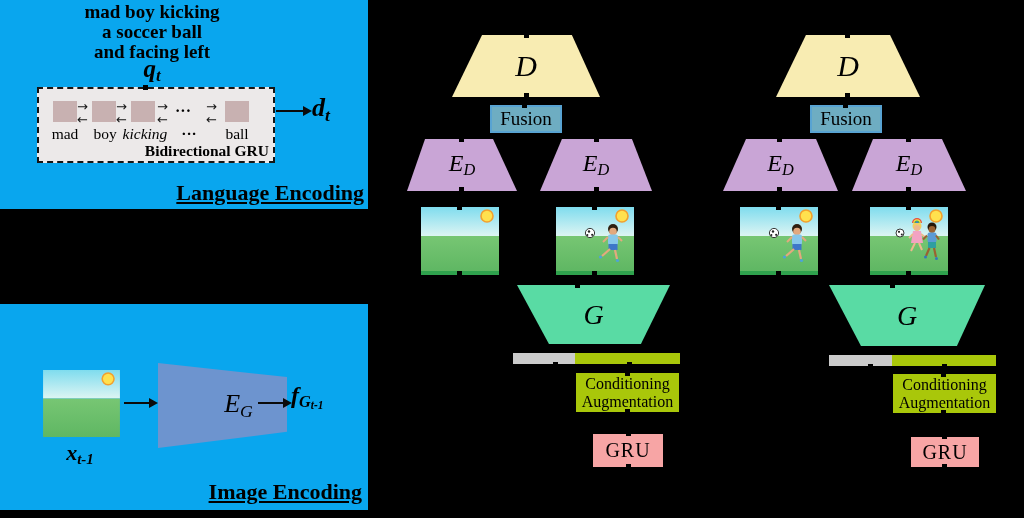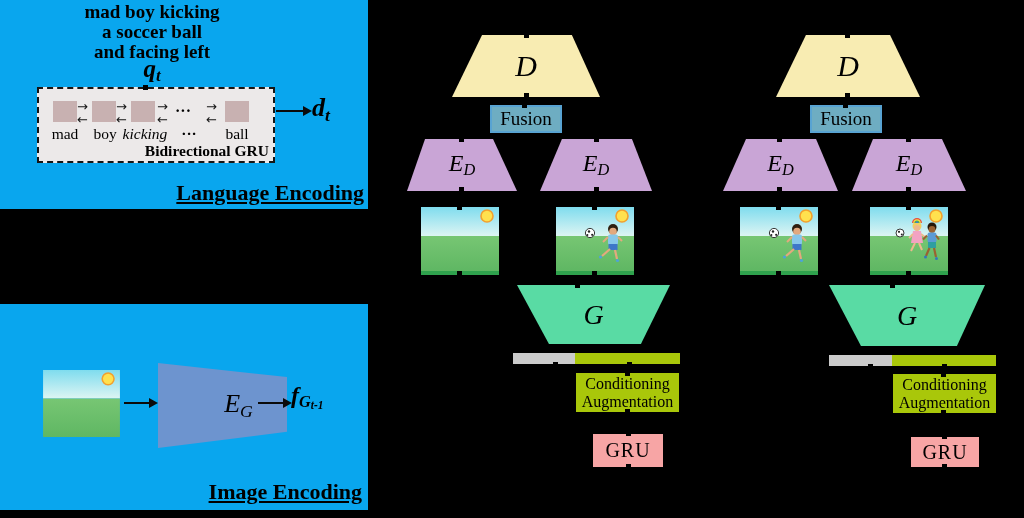--- a/index.html
+++ b/index.html
@@ -90,20 +90,23 @@
     <div class="ptitle" style="right:4px;bottom:3px;">Language Encoding</div>
     <div class="tick" style="left:143px;top:85px;"></div>
   </div>
 
   <div class="panel" style="left:0;top:304px;width:368px;height:206px;">
     <svg class="scene" style="left:43px;top:66px;" width="77" height="67" viewBox="0 0 78 68">
       <rect x="0" y="0" width="78" height="29" fill="url(#skyG)"></rect>
       <rect x="0" y="29" width="78" height="39" fill="url(#grassG)"></rect>
       <circle cx="66" cy="9" r="6" fill="#ffe14e" stroke="#f2a02e" stroke-width="1.6"></circle>
     </svg>
+    <div class="abs" style="left:38px;top:136px;width:84px;text-align:center;font-size:22px;">
+      <span class="mathbf">x</span><span class="mathbf sub">t-1</span>
+    </div>
 
     <div class="harrow" style="left:124px;top:98px;width:26px;"></div>
 
     <div class="trap" style="left:158px;top:59px;width:97px;height:85px;background:#6d94cf;
          clip-path:polygon(0 0,100% 16.5%,100% 81%,0 100%);padding-left:32px;">
       <span class="mathit" style="font-size:26px;"><span>E</span><span class="sub">G</span></span>
     </div>
 
     <div class="harrow" style="left:258px;top:98px;width:26px;"></div>
     <div class="abs" style="left:291px;top:78px;font-size:24px;">

